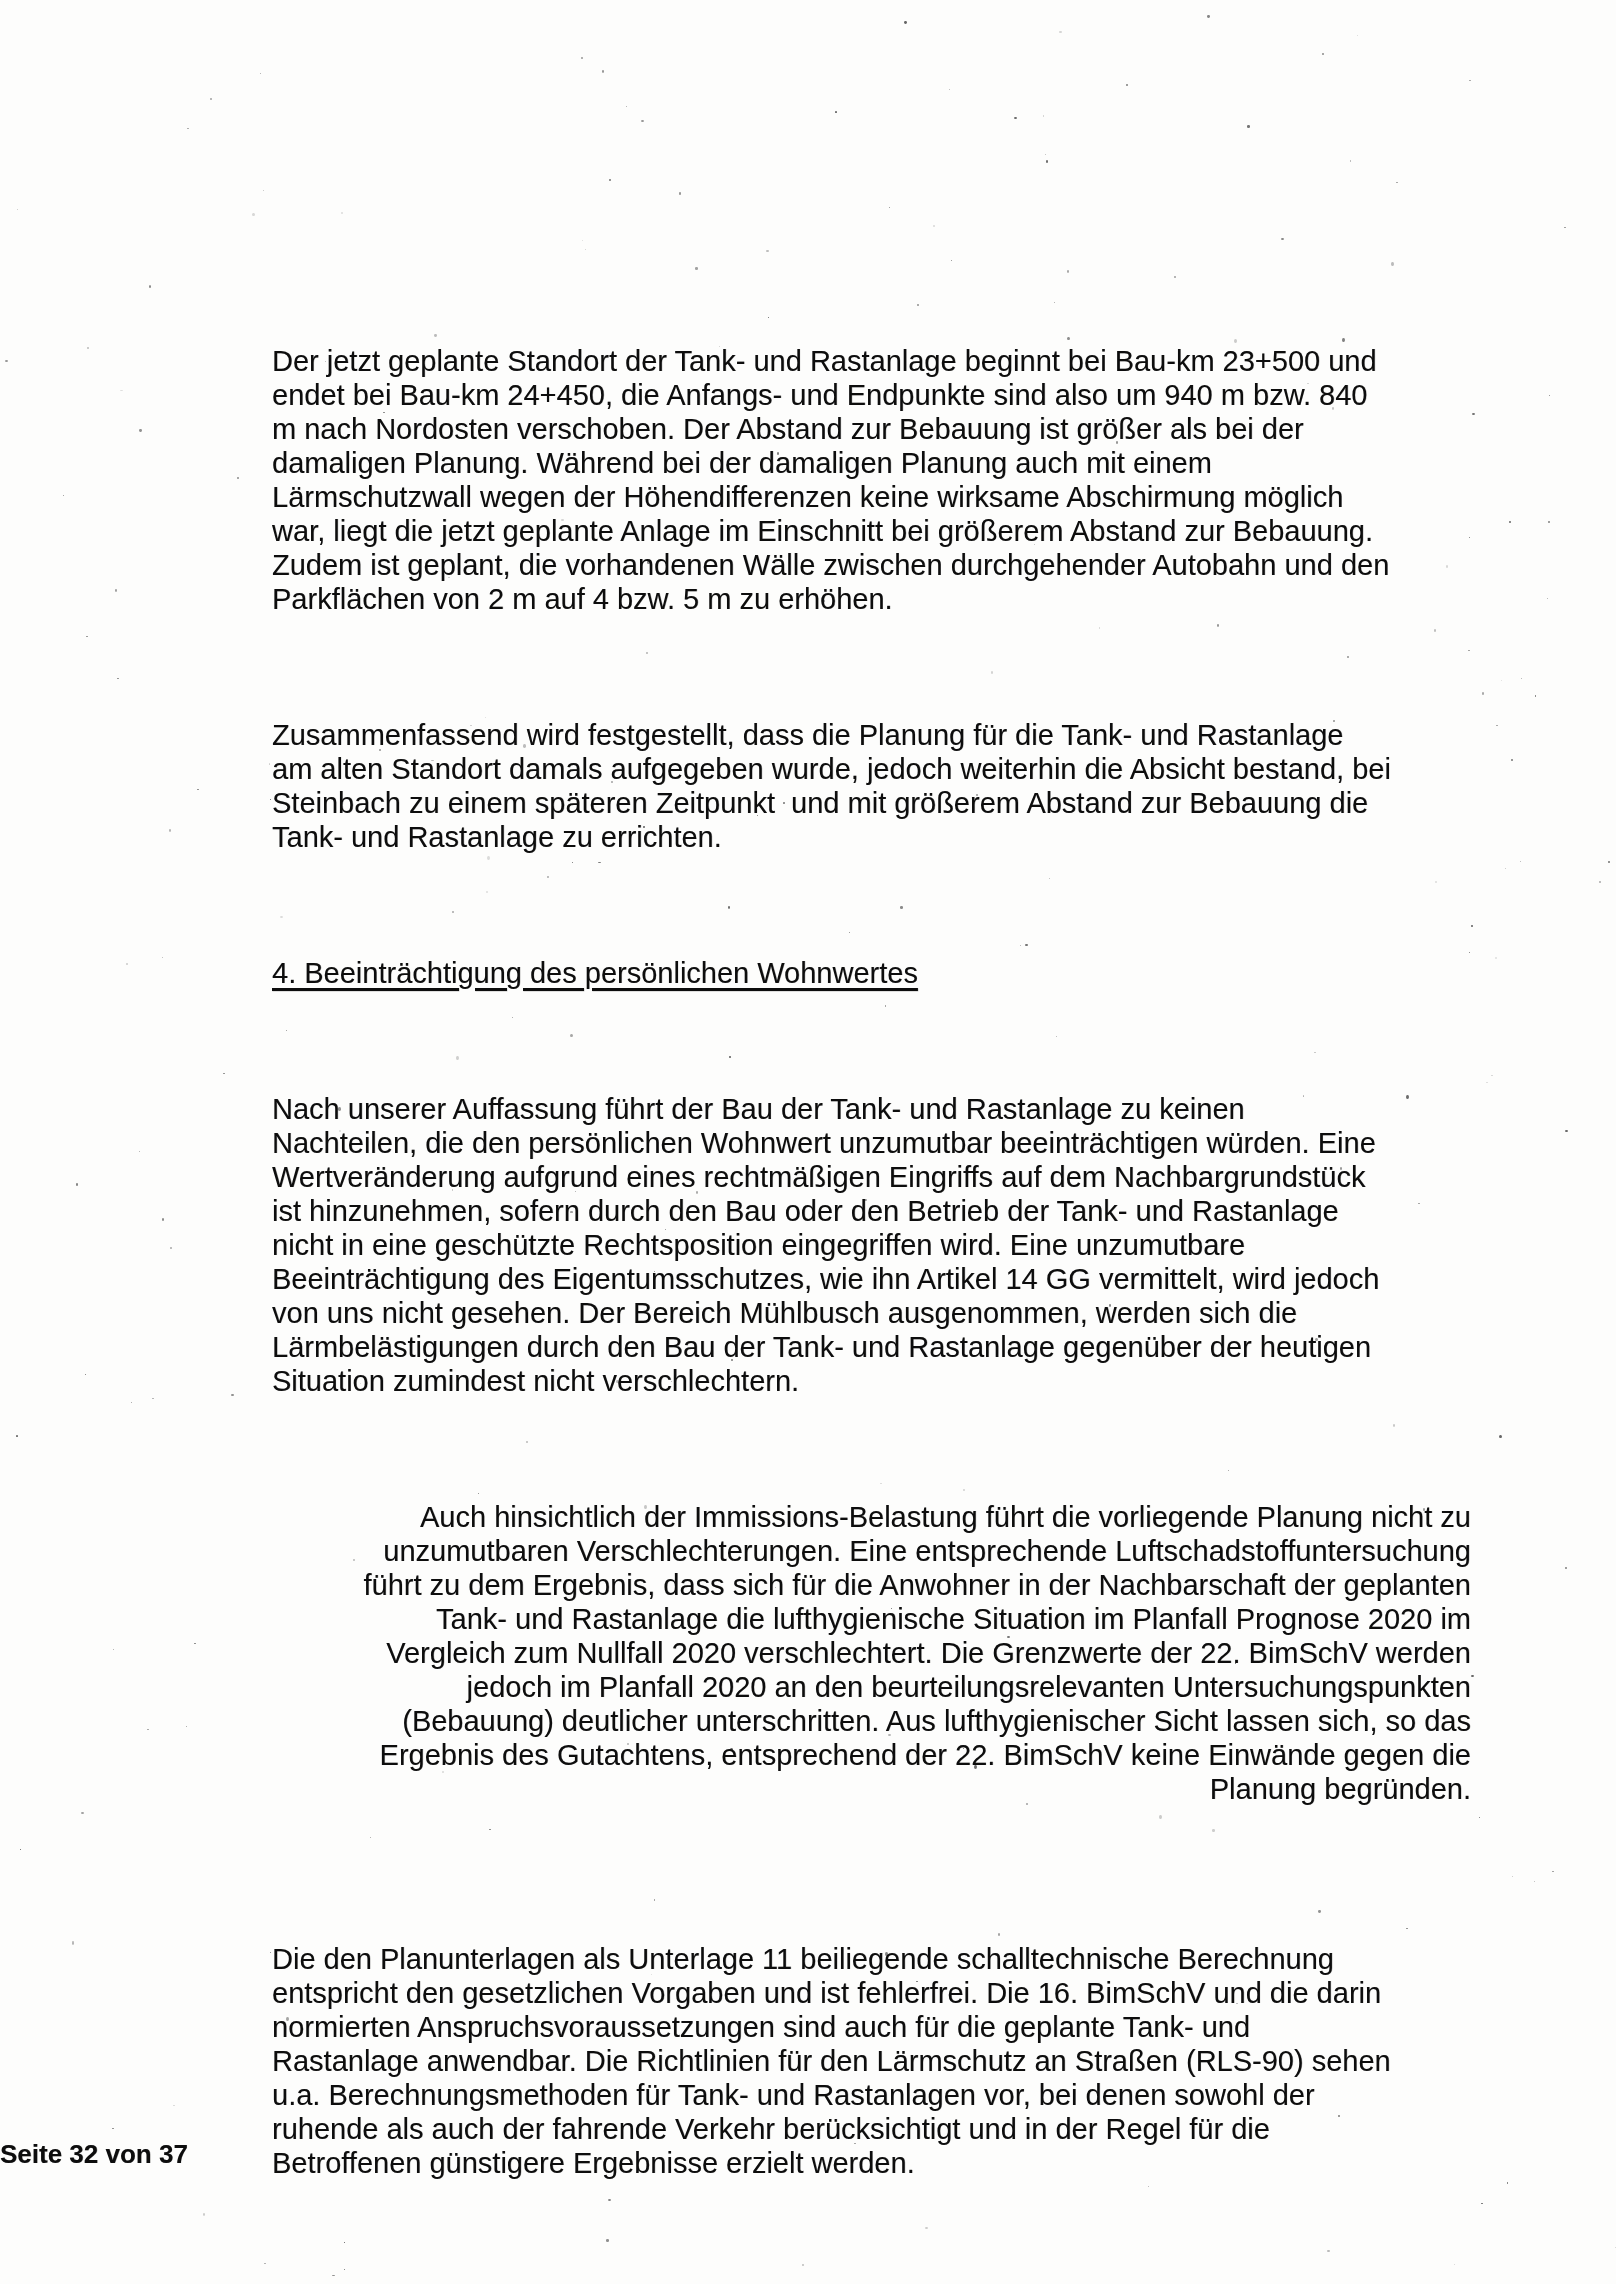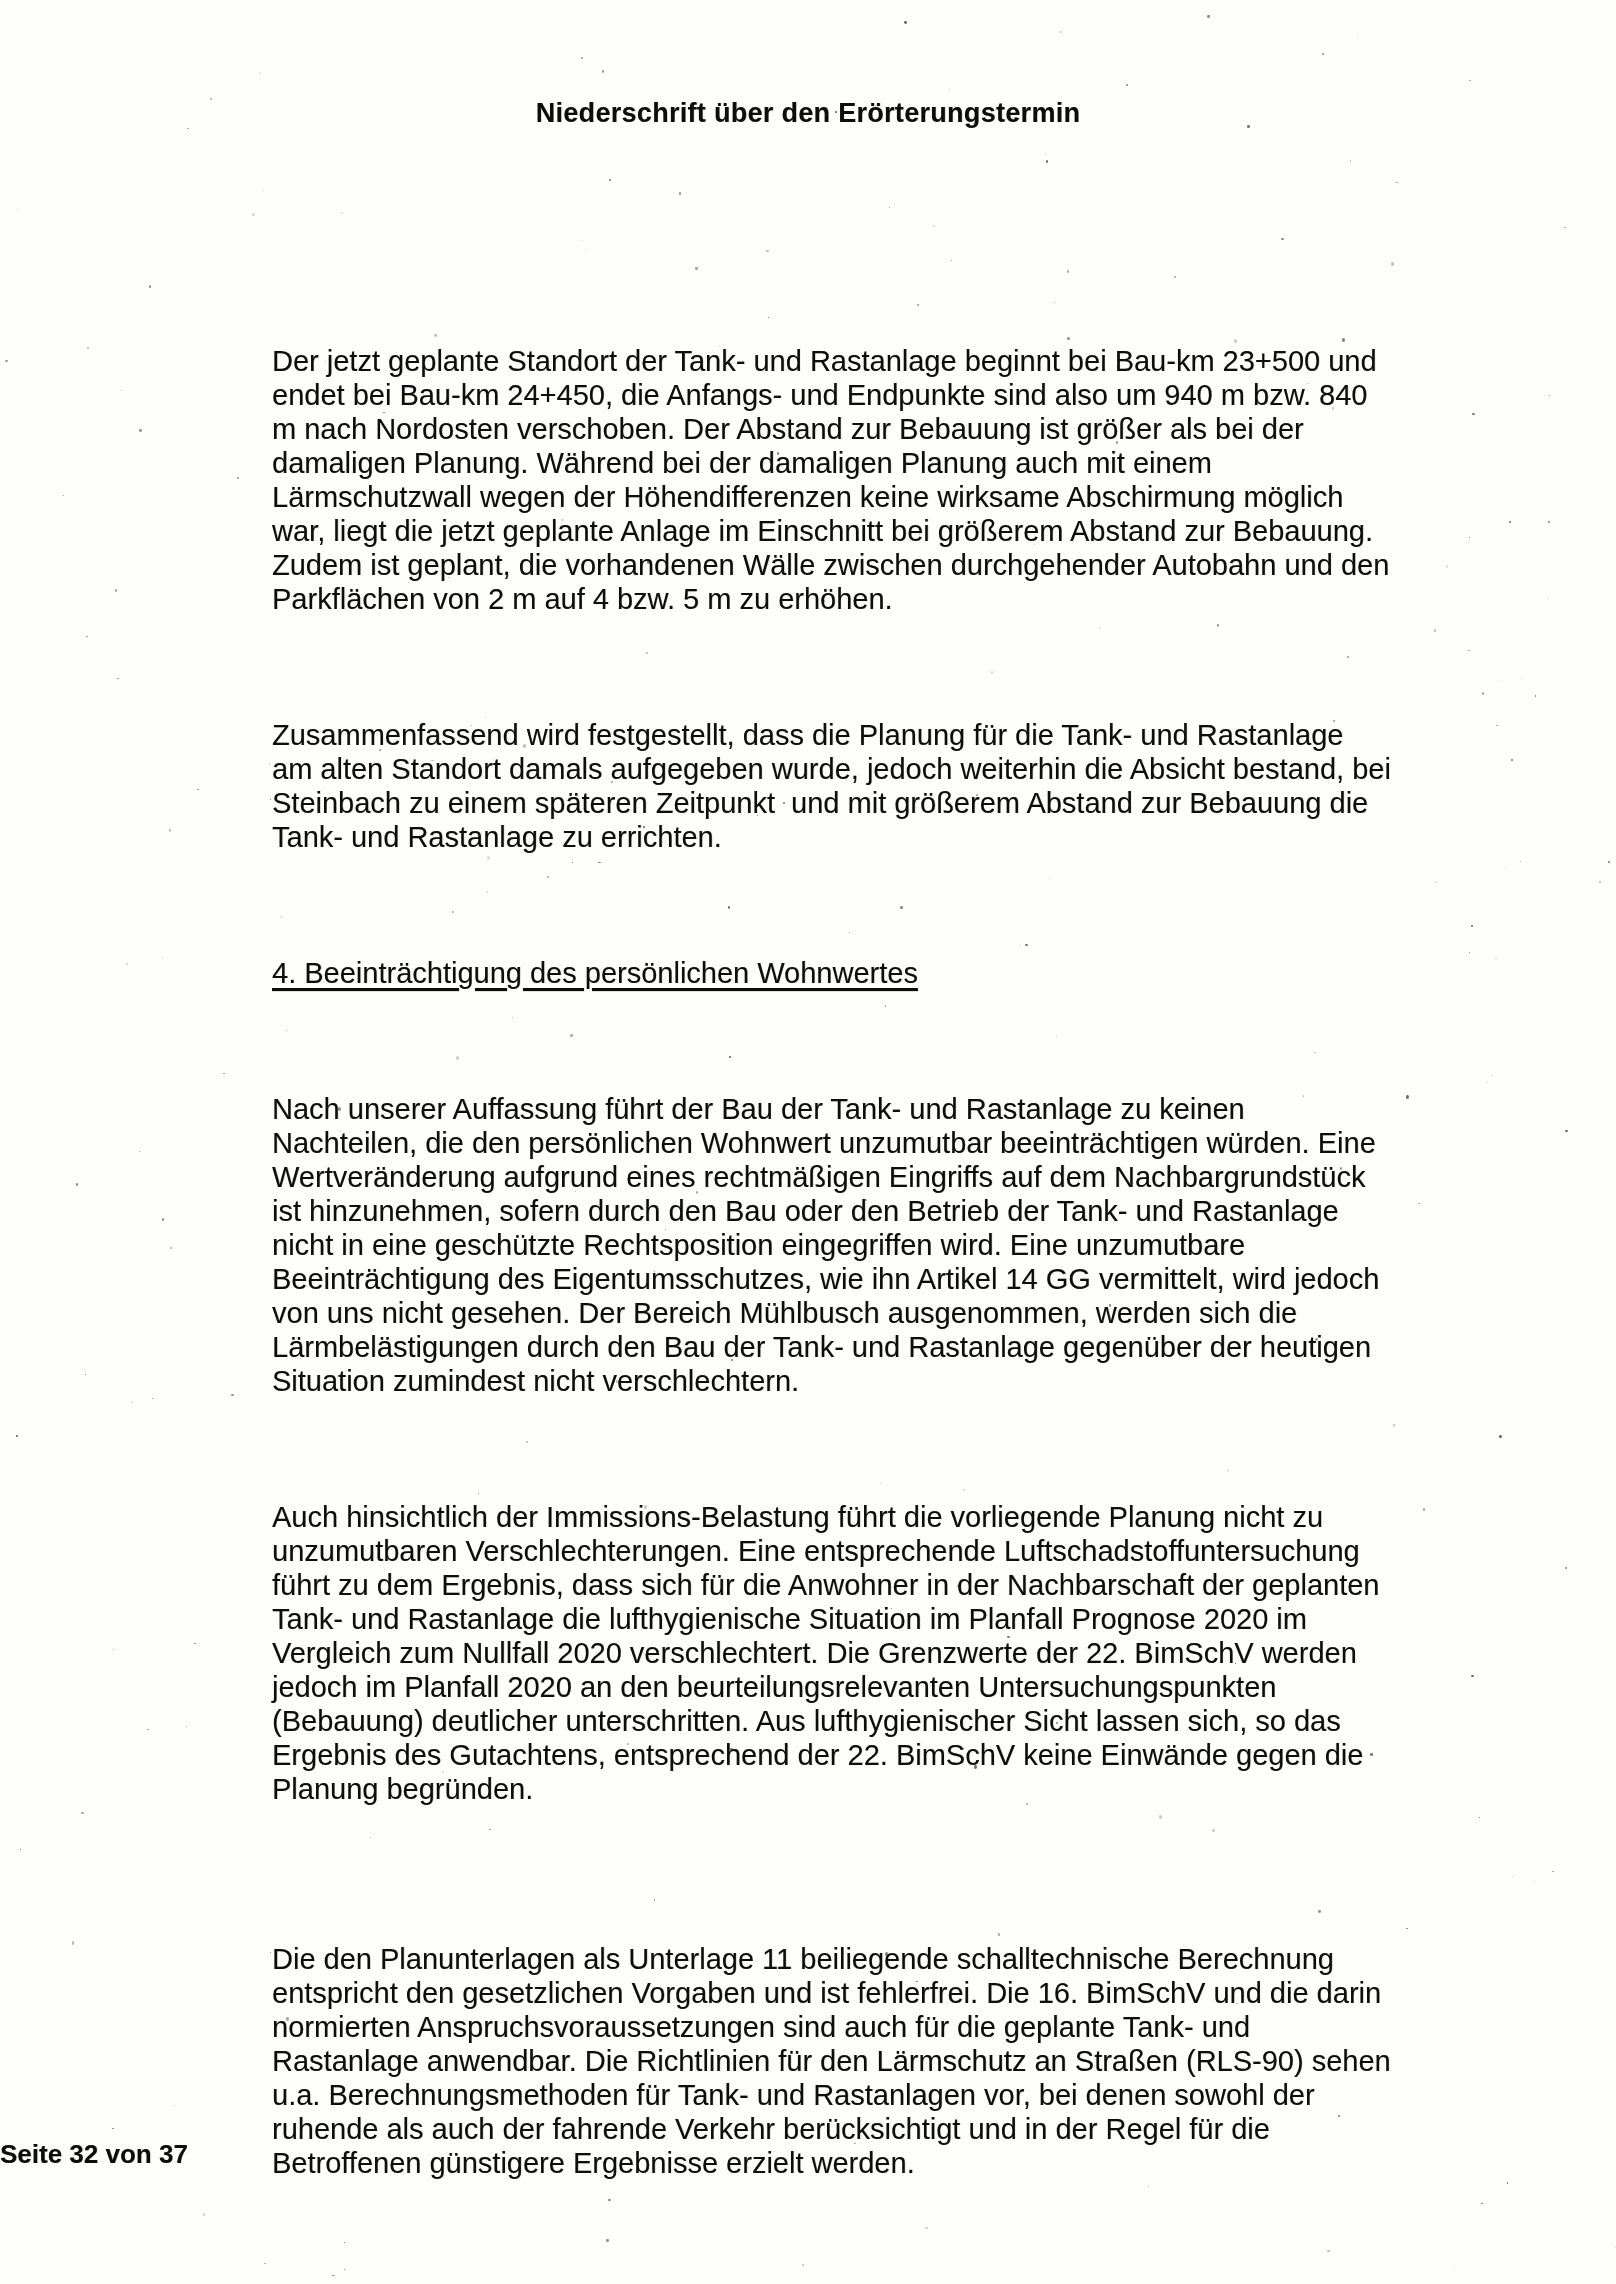--- a/index.html
+++ b/index.html
@@ -61,21 +61,21 @@
   }
   .para-1 { margin-bottom: 22px; }
   .para-2 { margin-bottom: 65px; }
   .heading-2 {
     margin-bottom: 21.5px;
     text-decoration: underline;
     text-decoration-thickness: 2.6px;
     text-underline-offset: 4.6px;
   }
   .para-3 { margin-bottom: 26px; }
-  .para-4 { margin-bottom: 15.6px; }
+  .para-4 { margin-bottom: 15.6px; text-align: right; }
   .heading-3 {
     margin-bottom: 18px;
     text-decoration: underline;
     text-decoration-thickness: 2.6px;
     text-underline-offset: 4.6px;
   }
   .para-5 { margin-bottom: 18px; }
   .doc-footer {
     position: absolute;
     top: 2139px;
@@ -85,21 +85,20 @@
     font-weight: bold;
     z-index: 2;
     text-shadow: 0.4px 0.4px 0 rgba(0,0,0,0.35);
   }
 </style>
 </head>
 <body>
 
 <div class="page">
 
-  <div class="doc-header">Niederschrift über den Erörterungstermin</div>
 
   <div class="body-col">
 
     <p class="para-1">Der jetzt geplante Standort der Tank- und Rastanlage beginnt bei Bau-km 23+500 und
 endet bei Bau-km 24+450, die Anfangs- und Endpunkte sind also um 940 m bzw. 840
 m nach Nordosten verschoben. Der Abstand zur Bebauung ist größer als bei der
 damaligen Planung. Während bei der damaligen Planung auch mit einem
 Lärmschutzwall wegen der Höhendifferenzen keine wirksame Abschirmung möglich
 war, liegt die jetzt geplante Anlage im Einschnitt bei größerem Abstand zur Bebauung.
 Zudem ist geplant, die vorhandenen Wälle zwischen durchgehender Autobahn und den

